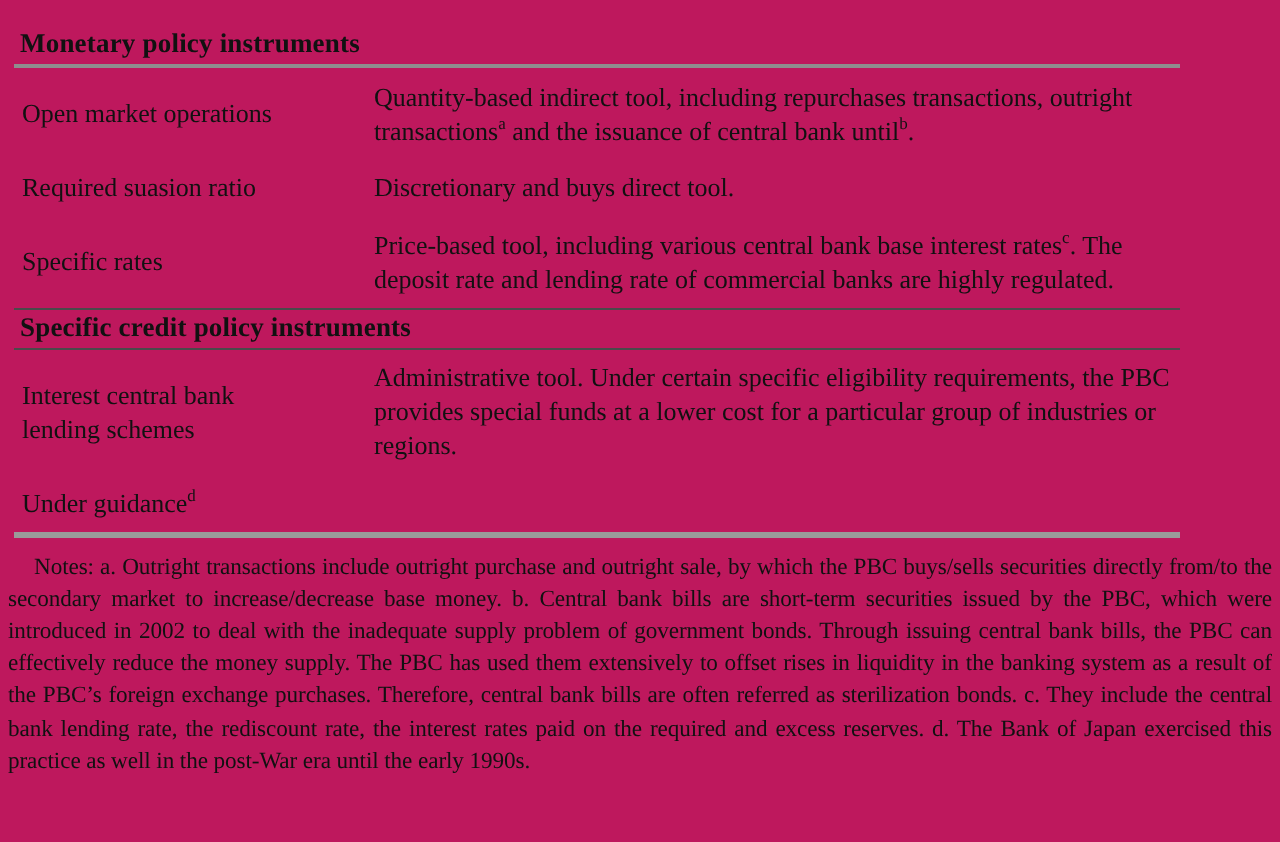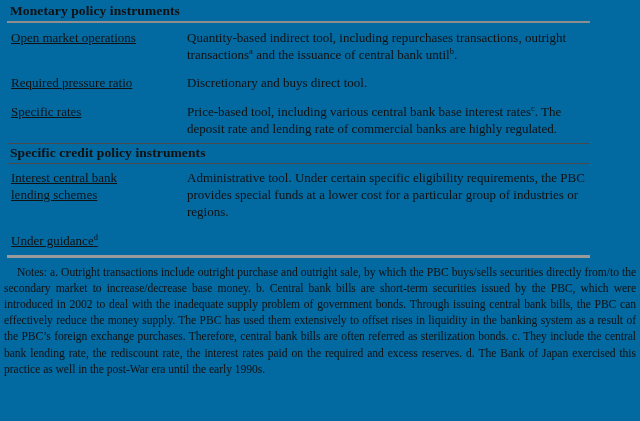--- a/index.html
+++ b/index.html
@@ -3,21 +3,21 @@
 <meta charset="utf-8">
 <style>
   * { margin: 0; padding: 0; box-sizing: border-box; }
   html, body { background: #ffffff; }
   body {
     width: 640px; height: 421px;
     font-family: "Liberation Serif", "DejaVu Serif", serif;
     color: #111111;
     overflow: hidden;
   }
-  .page { position: relative; width: 640px; height: 421px; background: #0369a1; padding-top: 2px; }
+  .page { position: relative; width: 640px; height: 421px; background: #be185d; padding-top: 13px; }
 
   .tbl { margin-left: 7px; width: 583px; }
 
   .section-header {
     font-weight: bold;
     font-size: 13.5px;
     line-height: 16px;
     padding: 1px 0 2px 3px;
     letter-spacing: 0.1px;
   }
@@ -31,22 +31,21 @@
     display: grid;
     grid-template-columns: 180px 1fr;
     padding: 5.5px 0 6px 0;
   }
   .row .term {
     padding-left: 4px;
     padding-right: 38px;
     font-size: 13px;
     line-height: 17px;
     display: flex;
-    align-items: flex-start;
-    text-decoration: underline;
+    align-items: center;
   }
   .row .desc {
     font-size: 13px;
     line-height: 17px;
     padding-right: 2px;
   }
   sup {
     font-size: 8.5px;
     line-height: 0;
     vertical-align: super;
@@ -73,21 +72,21 @@
 
     <div class="row">
       <div class="term">
           <span><span>Open market operations</span></span>
         </div>
       <div class="desc"><span><span>Quantity-based indirect tool, including repurchases transactions, outright transactions</span><sup>a</sup><span> and the issuance of central bank until</span><sup>b</sup><span>.</span></span></div>
     </div>
 
     <div class="row">
       <div class="term">
-          <span><span>Required pressure ratio</span></span>
+          <span><span>Required suasion ratio</span></span>
         </div>
       <div class="desc"><span><span>Discretionary and buys direct tool.</span></span></div>
     </div>
 
     <div class="row">
       <div class="term">
           <span><span>Specific rates</span></span>
         </div>
       <div class="desc"><span><span>Price-based tool, including various central bank base interest rates</span><sup>c</sup><span>. The deposit rate and lending rate of commercial banks are highly regulated.</span></span></div>
     </div>

